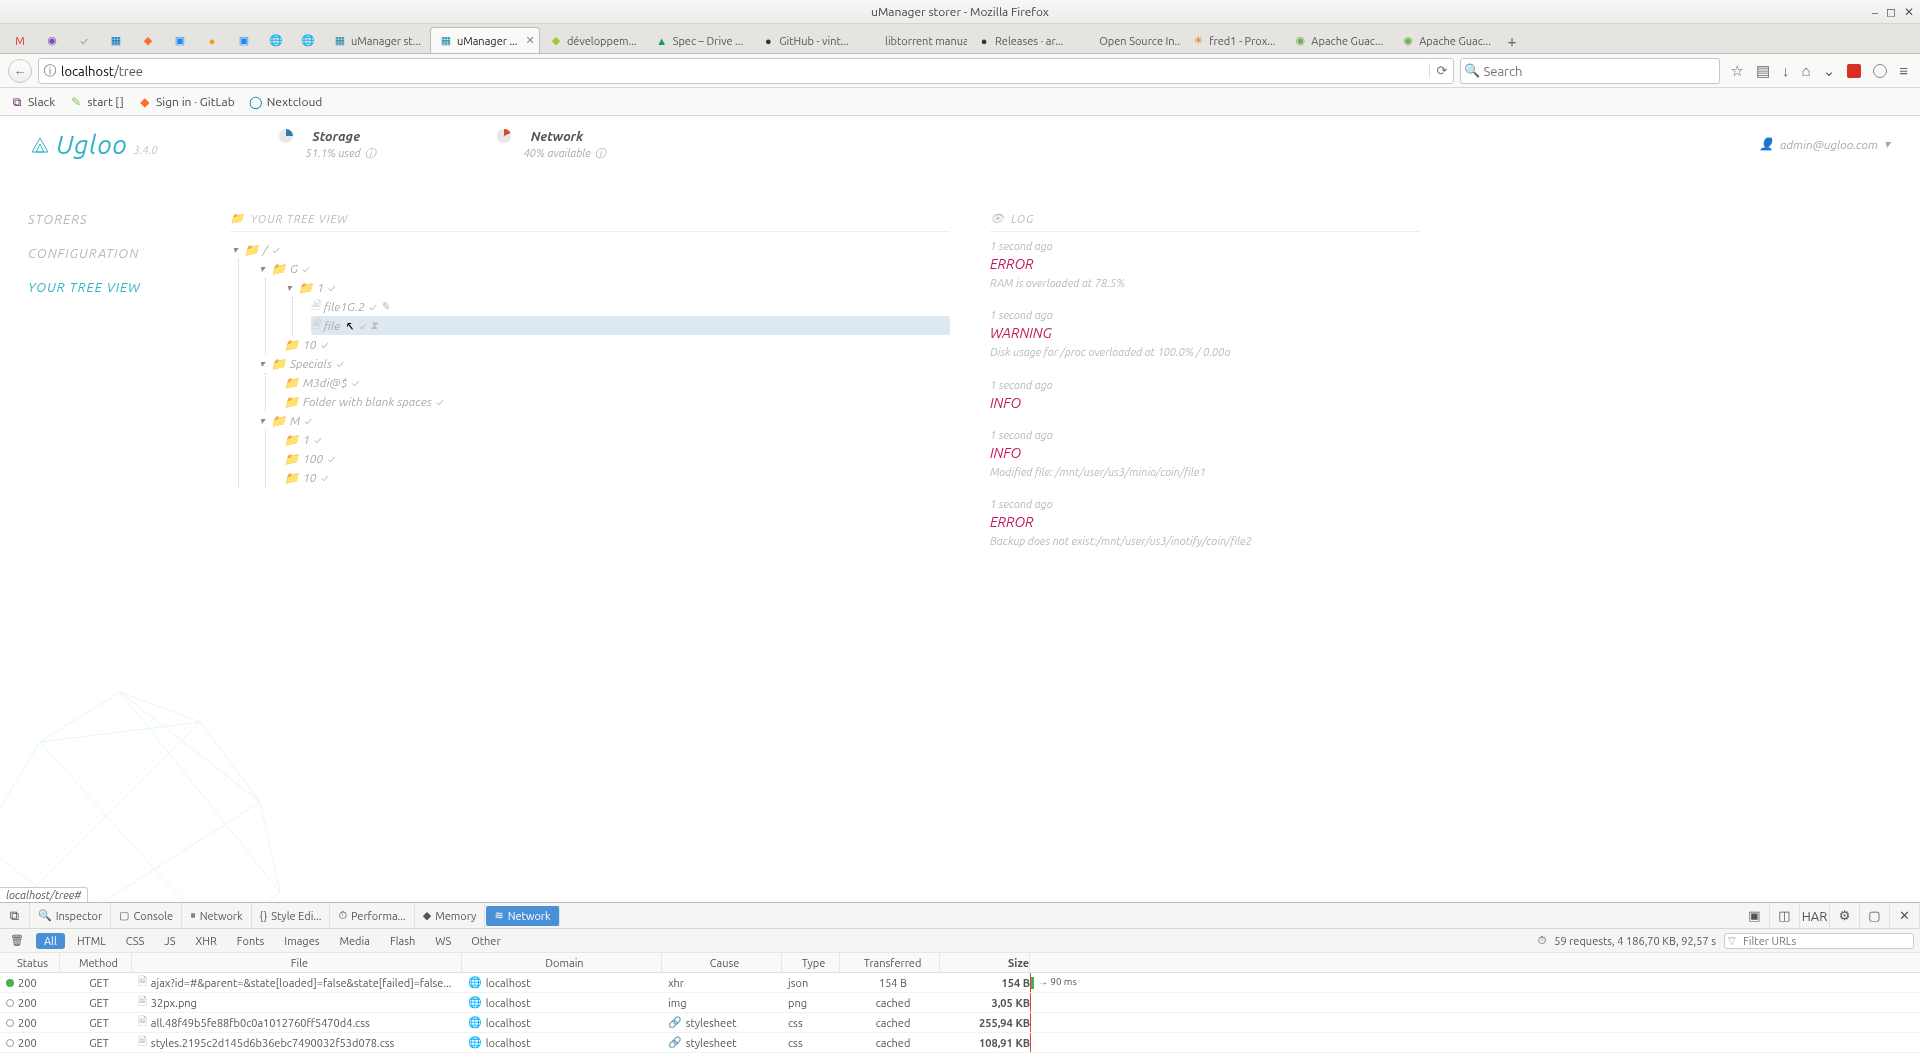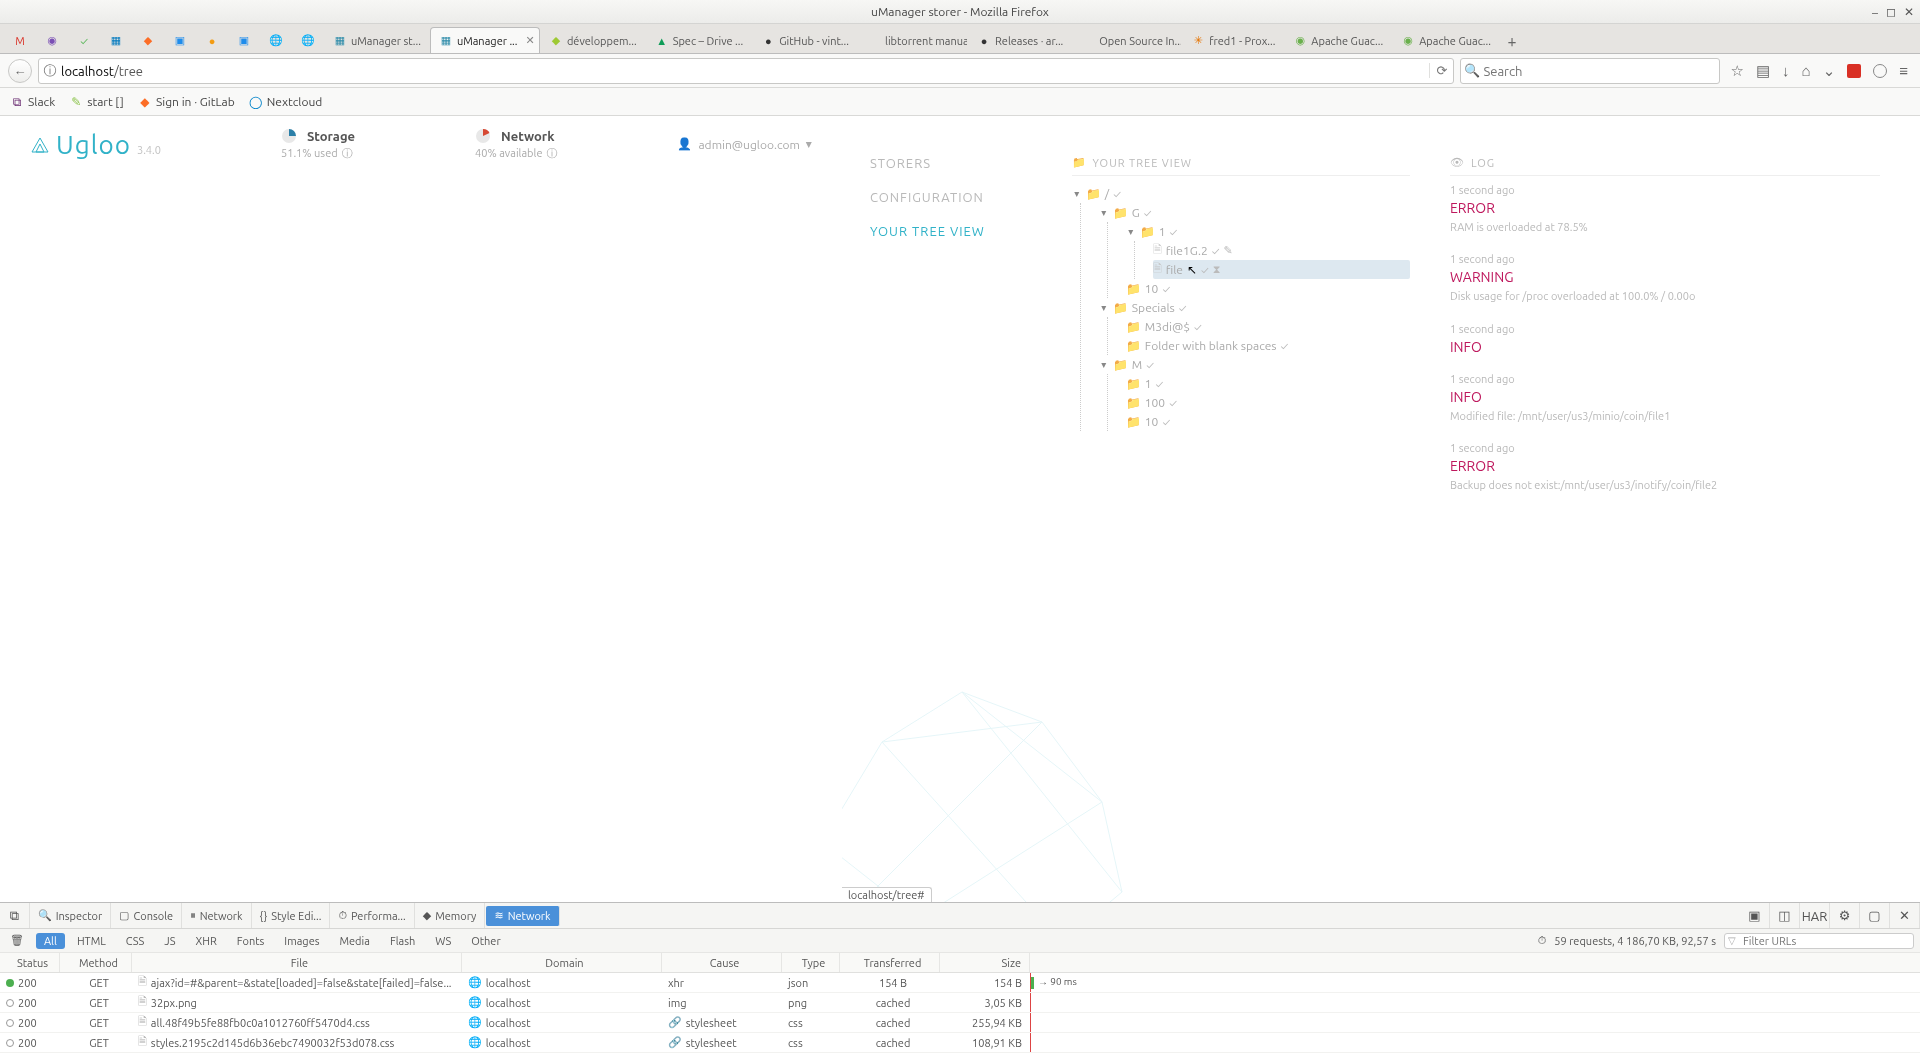--- a/index.html
+++ b/index.html
@@ -31,29 +31,29 @@
 .search-box input { border: none; outline: none; font-size: 13px; color: #555; flex: 1; background: transparent;}
 .addr-icons { display:flex; align-items:center; gap:12px; color:#666; font-size:15px; padding:0 4px;}
 .addr-icons .sq { width:14px; height:14px; display:inline-block; }
 
 
 .bookmarks { height: 28px; background: #f9f9f8; display: flex; align-items: center; gap: 14px; padding: 0 10px; border-bottom: 1px solid #d9d9d7; font-size: 12px; color: #444;}
 .bookmarks .bm { display:flex; align-items:center; gap:4px;}
 .bookmarks .bm .bi { width:14px; height:14px; display:inline-flex; align-items:center; justify-content:center;}
 
 
-.app { flex: 1; display: flex; flex-direction: row; overflow: hidden; position: relative; }
+.app { flex: 1; display: flex; flex-direction: column; overflow: hidden; position: relative; font-style: italic; }
 .app-header { height: 56px; display:flex; align-items:center; padding: 0 30px; gap: 120px; }
 .logo-wrap { display:flex; align-items:baseline; gap:6px;}
 .logo-img { color:#31b2c8; font-size:18px;}
 .logo-text { color:#31b2c8; font-size:26px; font-weight:400; letter-spacing:1px;}
 .logo-ver { color:#c2c2c2; font-size:11px;}
 .stat { display:flex; flex-direction:column; gap:2px; }
-.stat .row1 { display:flex; align-items:center; gap:10px; font-size:13px; color:#555; font-weight:600;}
-.stat .row2 { font-size:11px; color:#aaa; display:flex; align-items:center; gap:4px;}
+.stat .row1 { display:flex; align-items:center; gap:19px; font-size:13px; color:#555; font-weight:600;}
+.stat .row2 { font-size:11px; color:#aaa; display:flex; align-items:center; gap:4px;margin-left:28px;}
 .stat .pie { width:16px; height:16px;}
 .user-area { margin-left:auto; display:flex; align-items:center; gap:6px; color:#aaa; font-size:12px;}
 
 .app-body { flex:1; display:flex; overflow:hidden; position:relative;}
 .bg-deco { position:absolute; left:-60px; bottom:-60px; opacity:.12; pointer-events:none;}
 .sidebar { width: 230px; padding: 40px 16px 0 28px; z-index:1;}
 .sidebar .item { font-size:13px; letter-spacing:1px; color:#b9b9b9; margin-bottom:20px; cursor:pointer;}
 .sidebar .item.active { color:#31b2c8;}
 .main { flex:1; padding: 40px 40px 0 0; display:flex; gap:40px; z-index:1;}
 .tree-panel { flex:1; max-width:720px;}
@@ -97,21 +97,21 @@
 .status-dot { width:8px; height:8px; border-radius:50%; display:inline-block;}
 .status-dot.green { background:#4caf50;}
 .status-dot.gray { border:1px solid #999;}
 .c-status { width:60px;}
 .c-method { width:72px;}
 .c-file { width:330px;}
 .c-domain { width:200px;}
 .c-cause { width:120px;}
 .c-type { width:58px;}
 .c-trans { width:100px; justify-content:center;}
-.c-size { width:90px; justify-content:flex-end; padding-right:8px;}
+.c-size { width:90px; justify-content:flex-end; font-weight:bold;}
 .c-timeline { flex:1; position:relative; border-right:none;}
 .tick { position:absolute; top:0; bottom:0; border-left:1px solid #e6e6e4; padding-left:3px;}
 .req-bar { position:absolute; top:4px; height:12px; background:#4caf50; }
 .req-label { position:absolute; top:3px; font-size:10px; color:#555; }
 
 svg { display:block;}
 
 </style>
 </head>
 <body>

